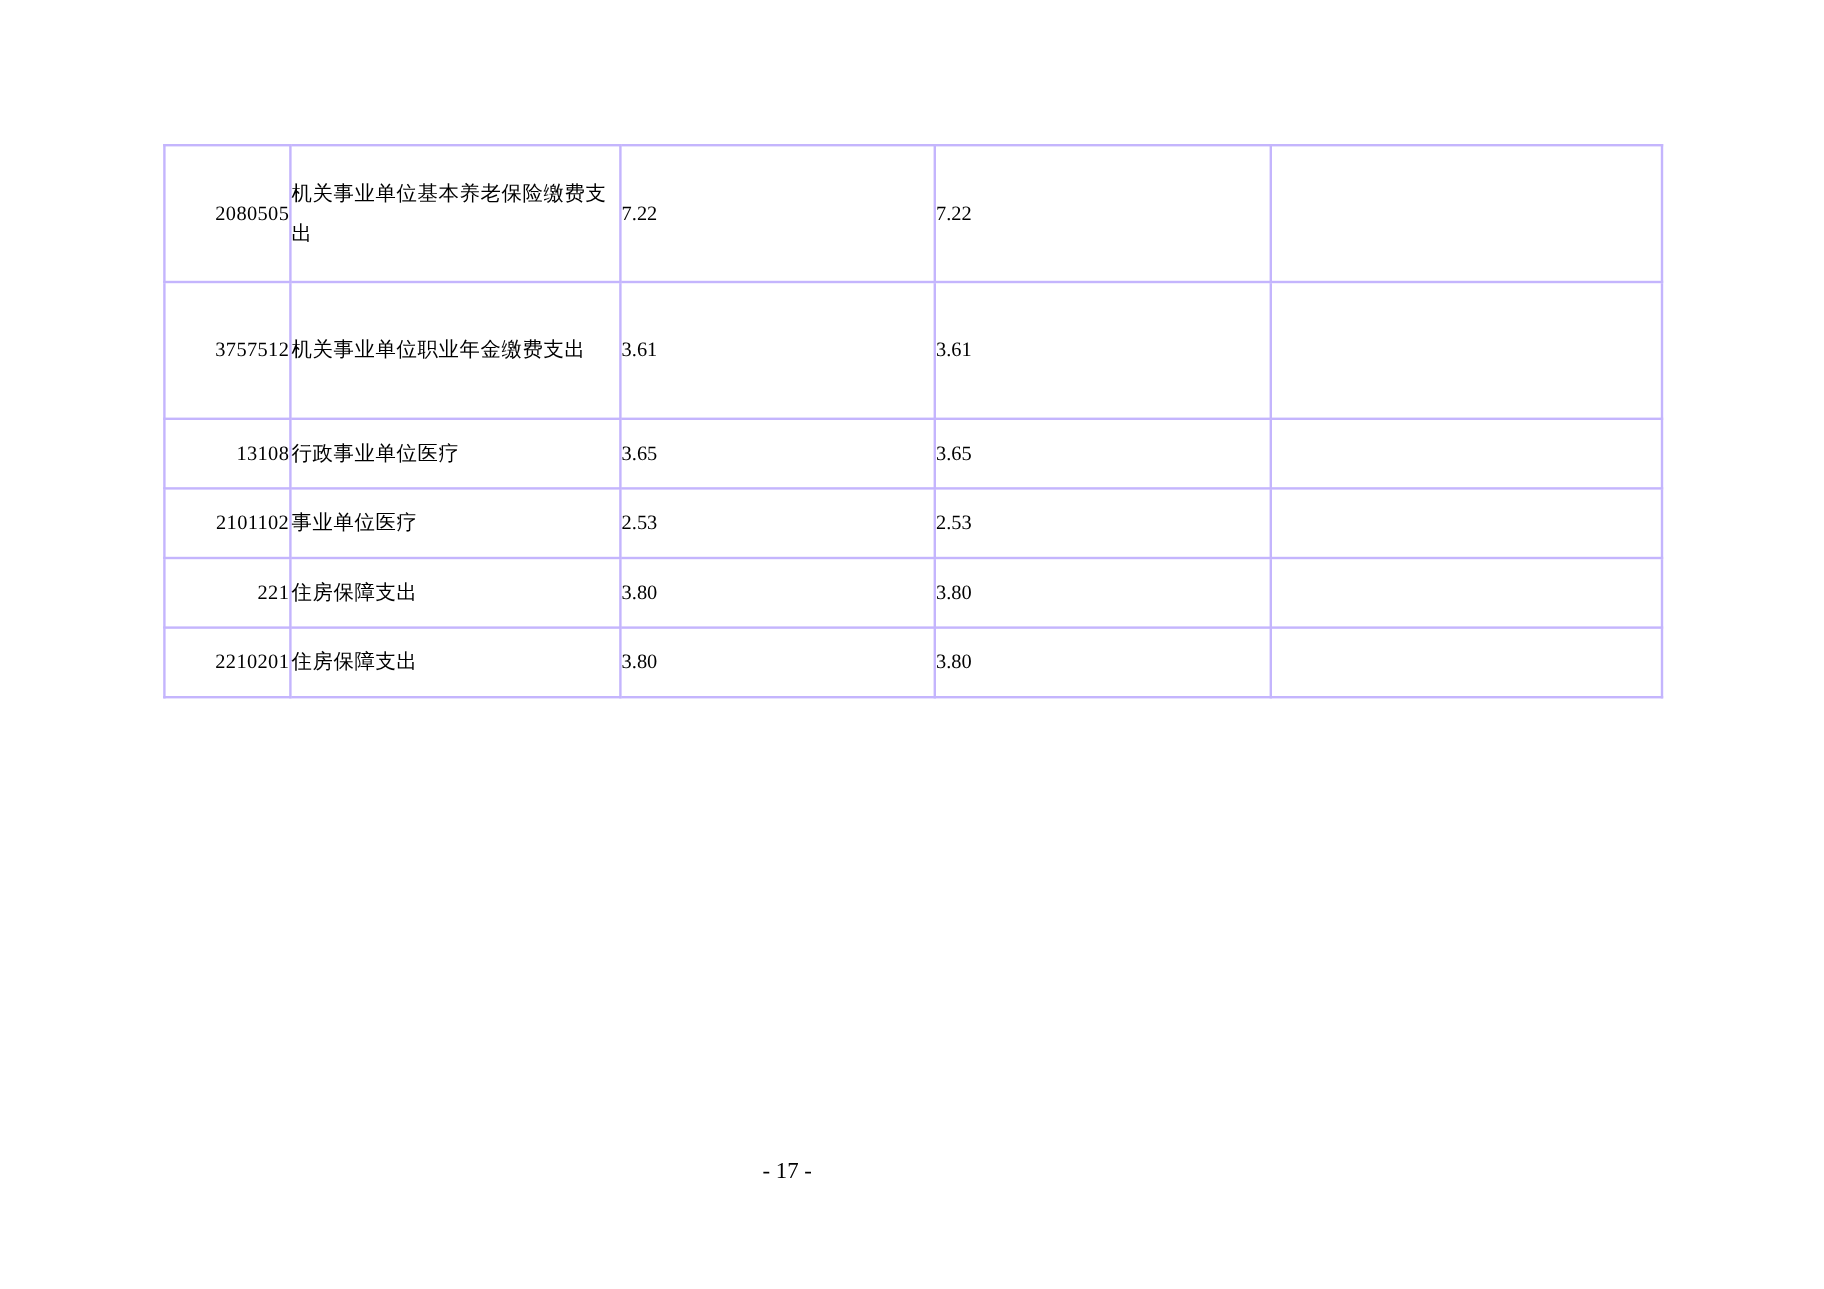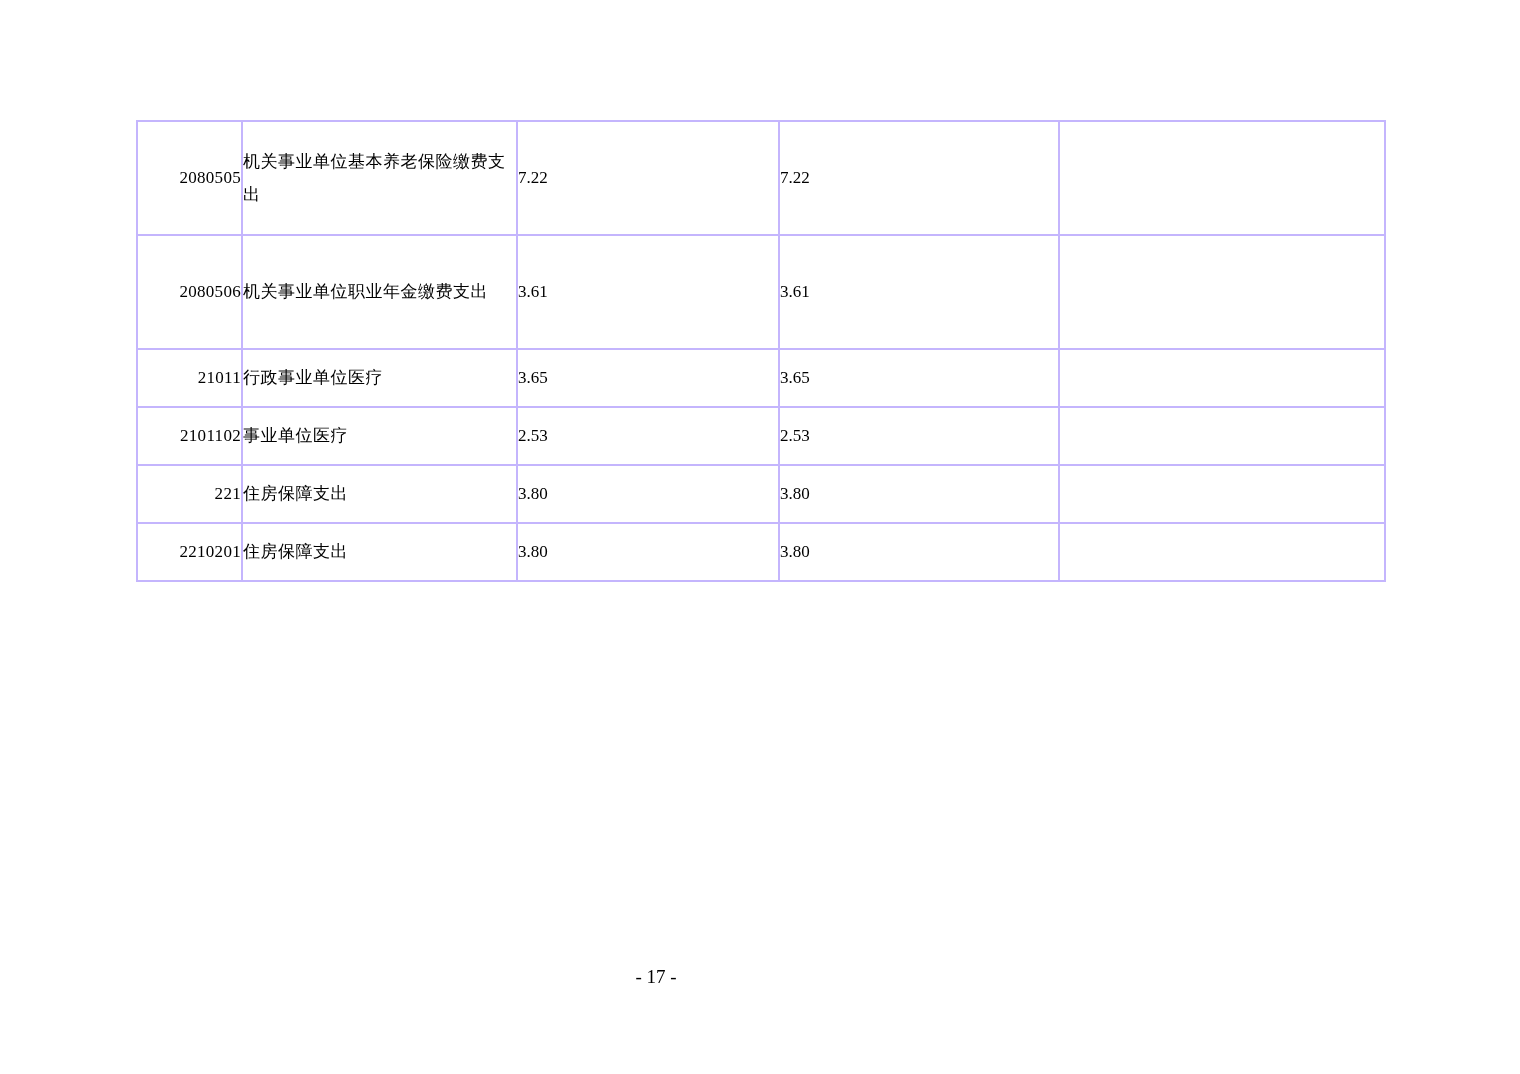--- a/index.html
+++ b/index.html
@@ -95,28 +95,28 @@
       </colgroup>
       <tbody>
         <tr class="row-tall">
           <td class="cell-code">2080505</td>
           <td class="cell-name wrap2">机关事业单位基本养老保险缴费支出</td>
           <td class="cell-num">7.22</td>
           <td class="cell-num">7.22</td>
           <td class="cell-blank"></td>
         </tr>
         <tr class="row-tall">
-          <td class="cell-code">2080506</td>
+          <td class="cell-code">3757512</td>
           <td class="cell-name wrap2">机关事业单位职业年金缴费支出</td>
           <td class="cell-num">3.61</td>
           <td class="cell-num">3.61</td>
           <td class="cell-blank"></td>
         </tr>
         <tr class="row-short">
-          <td class="cell-code">21011</td>
+          <td class="cell-code">13108</td>
           <td class="cell-name">行政事业单位医疗</td>
           <td class="cell-num">3.65</td>
           <td class="cell-num">3.65</td>
           <td class="cell-blank"></td>
         </tr>
         <tr class="row-short">
           <td class="cell-code">2101102</td>
           <td class="cell-name">事业单位医疗</td>
           <td class="cell-num">2.53</td>
           <td class="cell-num">2.53</td>

